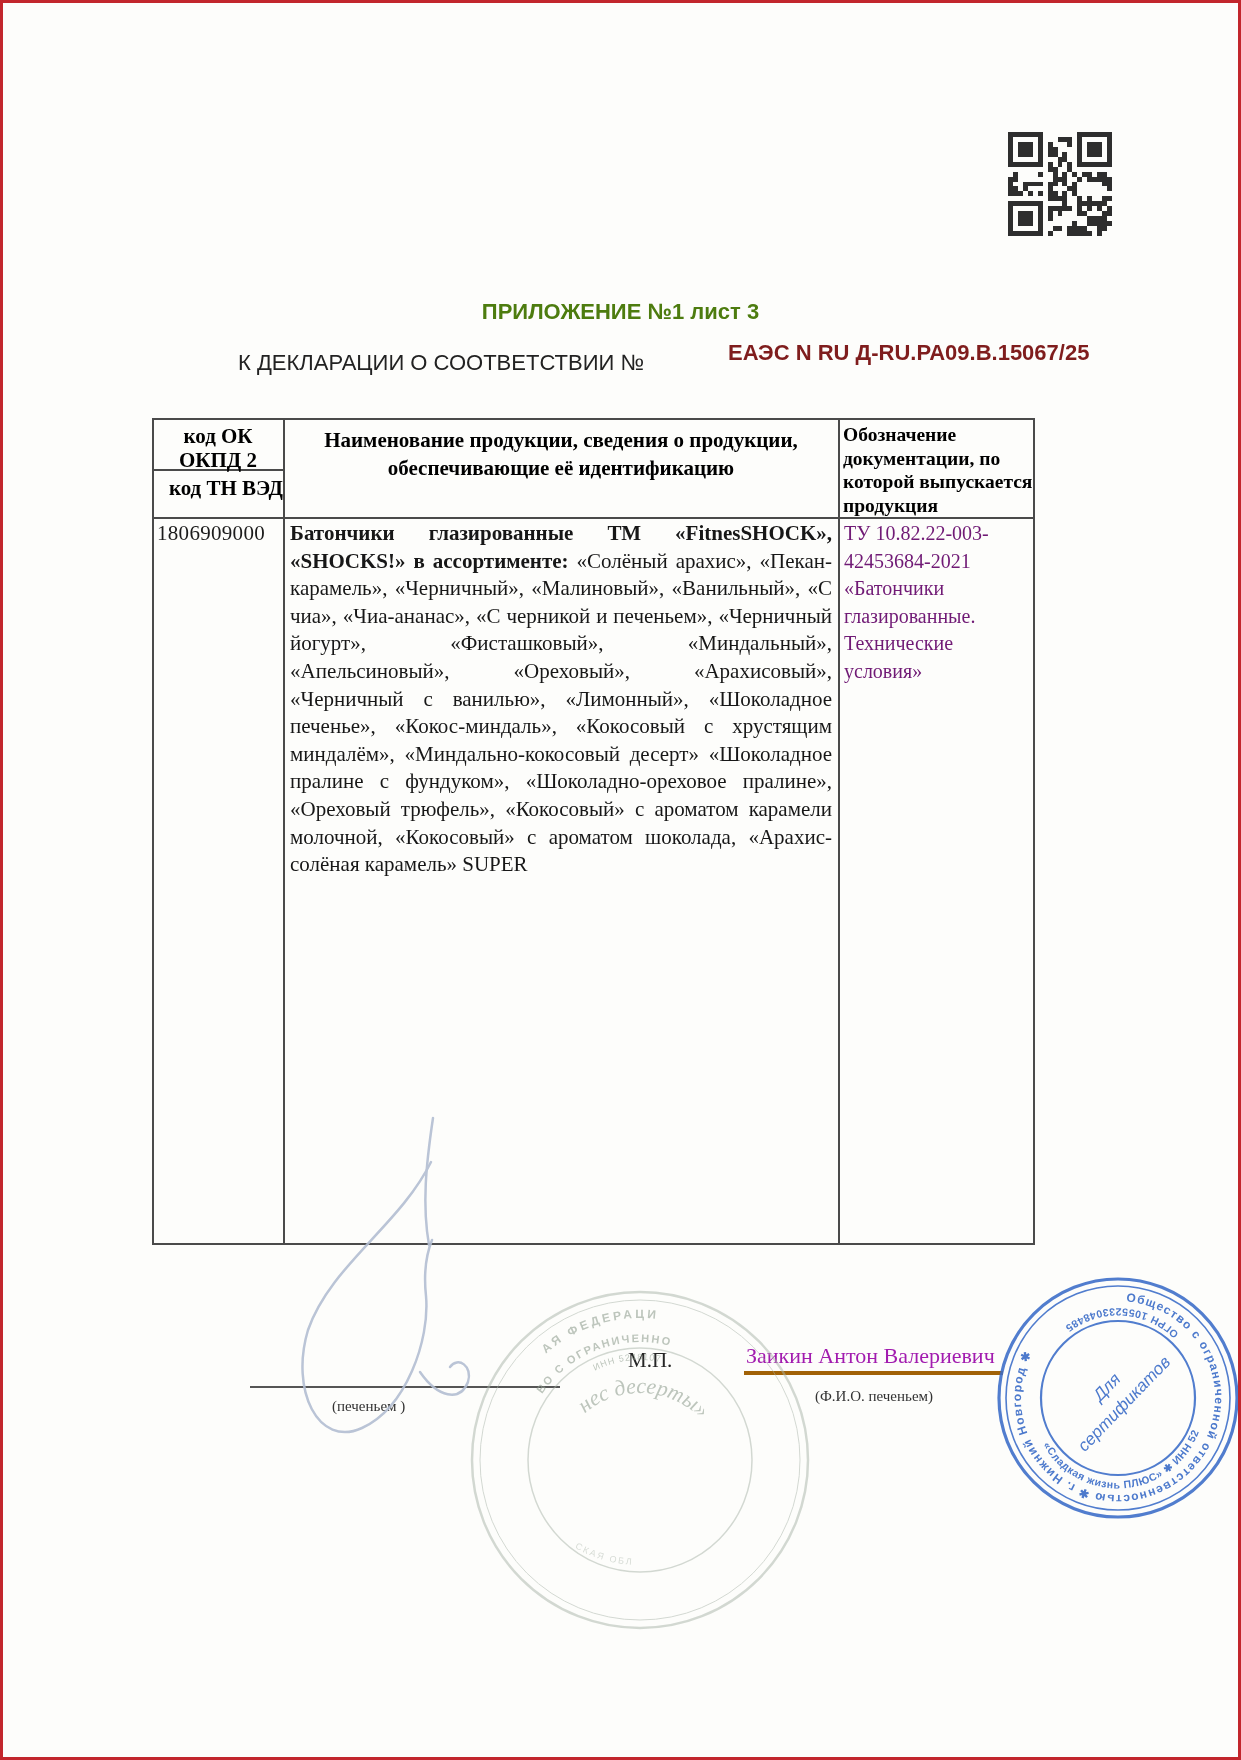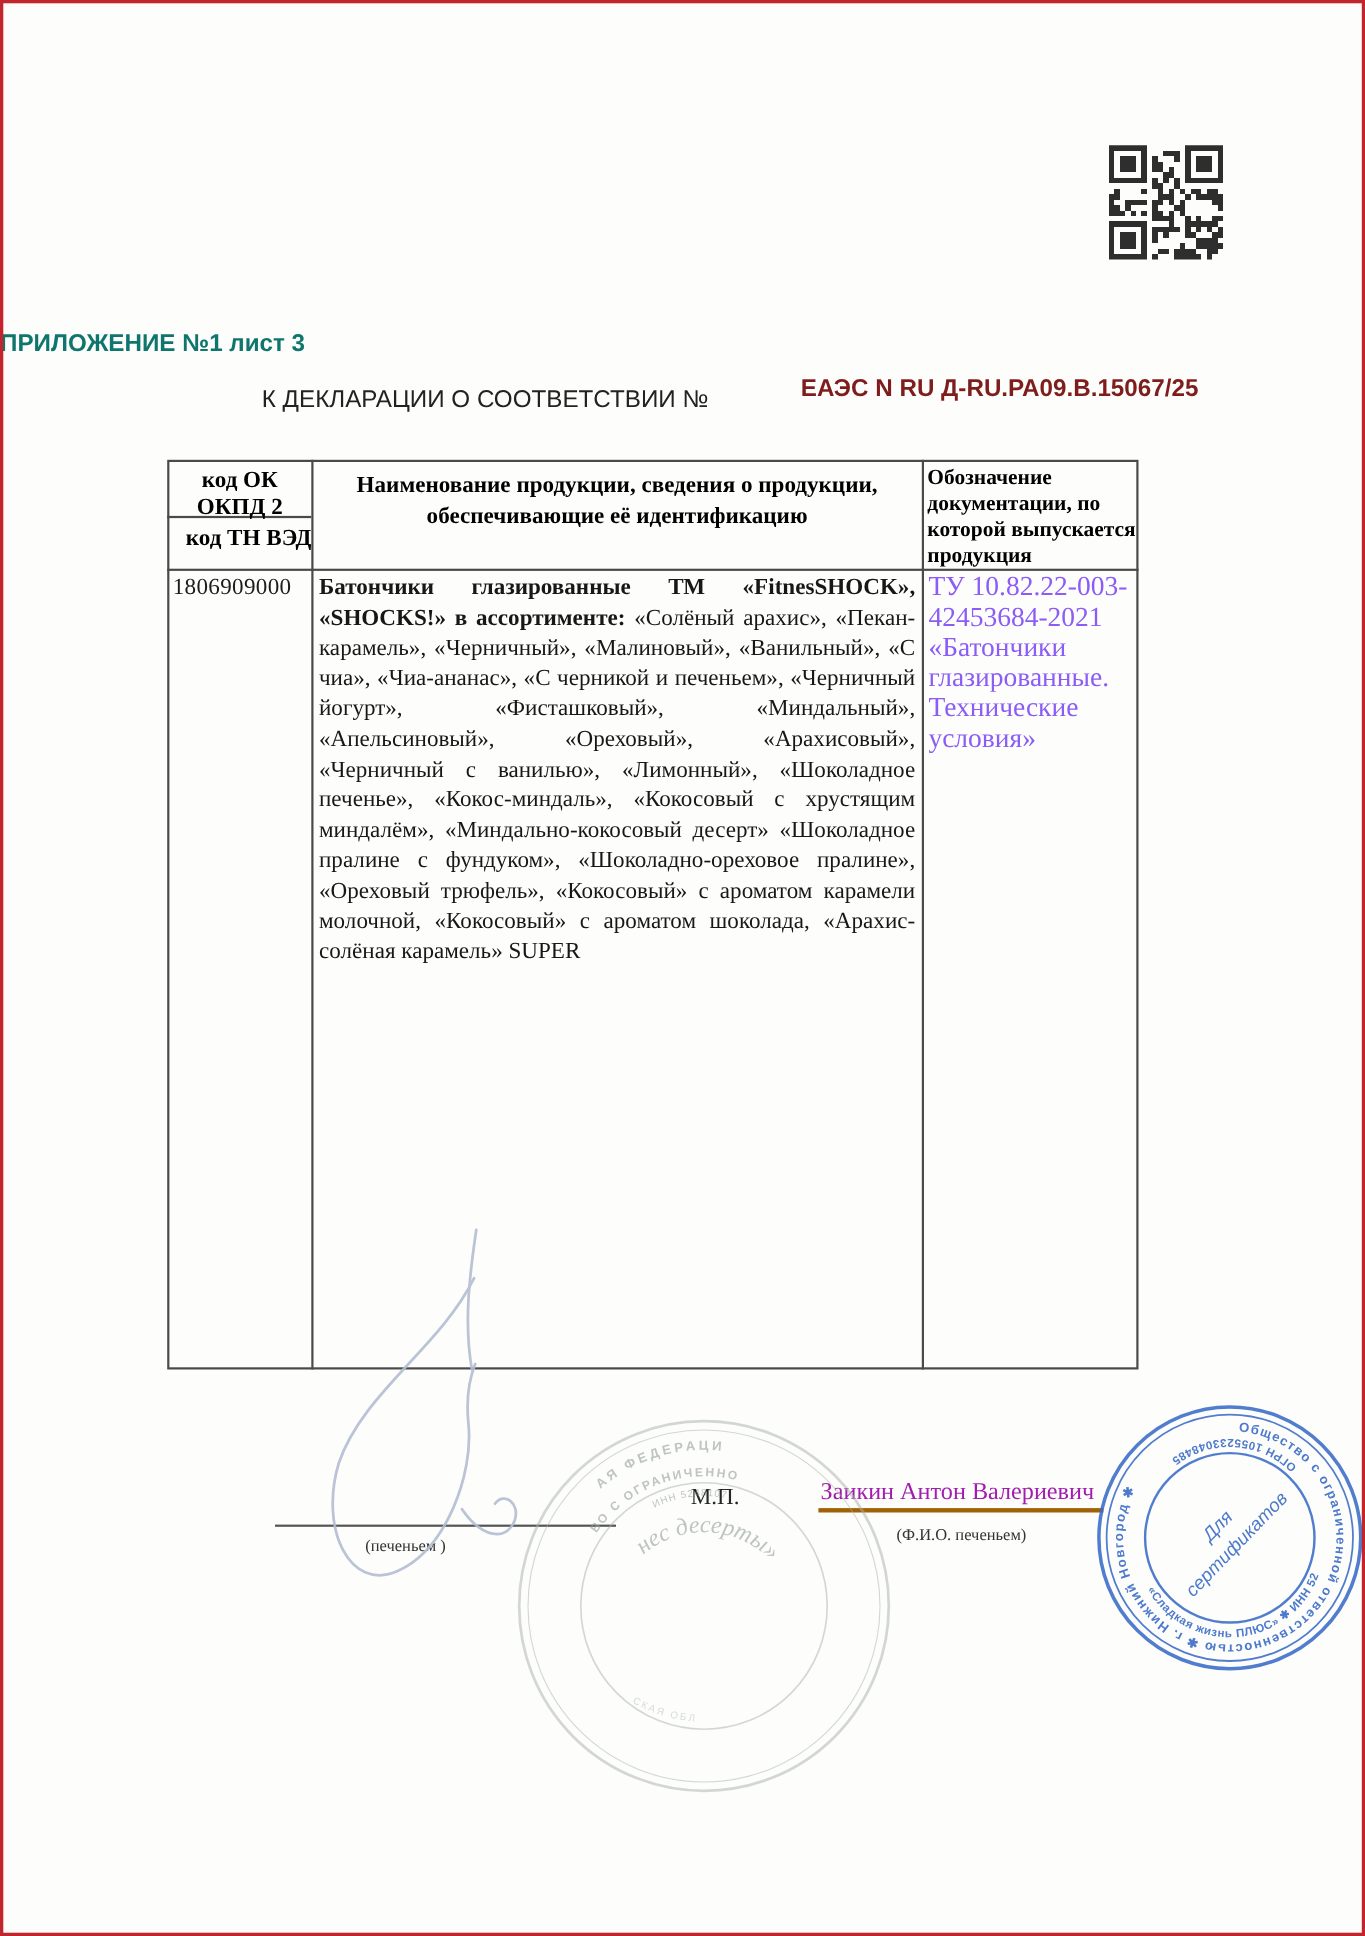--- a/index.html
+++ b/index.html
@@ -3,35 +3,35 @@
 <meta charset="utf-8">
 <style>
   html,body{margin:0;padding:0;background:#ffffff;}
   .page{position:relative;width:1241px;height:1760px;background:#fdfdfb;overflow:hidden;
         font-family:"Liberation Serif",serif;color:#1c1c1c;}
   .page-border{position:absolute;inset:0;border:3px solid #c2262c;pointer-events:none;z-index:50;}
   .sans{font-family:"Liberation Sans",sans-serif;}
   .abs{position:absolute;}
   .b{font-weight:bold;margin-top:39px;}
   
-  .title{top:299px;left:0;width:1241px;text-align:left;font-size:22px;font-weight:bold;color:#0f766e;}
+  .title{top:299px;left:0;width:1241px;text-align:center;font-size:22px;font-weight:bold;color:#4d7c0f;}
   .decl-label{top:340px;left:238px;font-size:22px;font-weight:normal;color:#222;margin-top:10px;}
   .decl-number{top:340px;left:728px;font-size:22px;font-weight:bold;color:#7f1d1d;}
   
   .tframe{left:152px;top:418px;width:883px;height:827px;border:2px solid #4a4a4a;box-sizing:border-box;}
   .vline{width:2px;background:#4a4a4a;}
   .hline{height:2px;background:#4a4a4a;}
   .th{font-weight:bold;color:#000000;}
   .c1h{left:172px;top:424px;width:92px;text-align:center;font-size:21px;line-height:24px;}
   .c1h2{left:153px;top:476px;width:130px;text-align:right;font-size:21px;}
   .c2h{left:290px;top:426px;width:542px;text-align:center;font-size:21px;line-height:28px;}
   .c3h{left:843px;top:423px;width:196px;text-align:left;font-size:19.5px;line-height:23.5px;}
   .code{left:157px;top:521px;width:124px;font-size:21px;letter-spacing:0.3px;}
   .desc{left:290px;top:520px;width:542px;font-size:21px;line-height:27.6px;text-align:justify;color:#171717;}
-  .doccol{left:844px;top:520px;width:190px;font-size:25px;line-height:27.5px;color:#8b5cf6;}
+  .doccol{left:844px;top:520px;width:190px;font-size:20px;line-height:27.5px;color:#701a75;}
   
   .sig-line{left:250px;top:1386px;width:310px;height:2px;background:#555;}
   .sig-caption{left:332px;top:1398px;font-size:15px;color:#333;}
   .mp{left:628px;top:1348px;font-size:21px;color:#262626;}
   .applicant{left:744px;top:1343px;font-size:22px;color:#a21caf;border-bottom:4px solid #a16207;padding:0 8px 2px 2px;}
   .fio-caption{left:815px;top:1388px;font-size:15px;color:#333;}
   svg text{font-family:"Liberation Sans",sans-serif;}
   .stamp-serif{font-family:"Liberation Serif",serif;}
 </style>
 </head>

